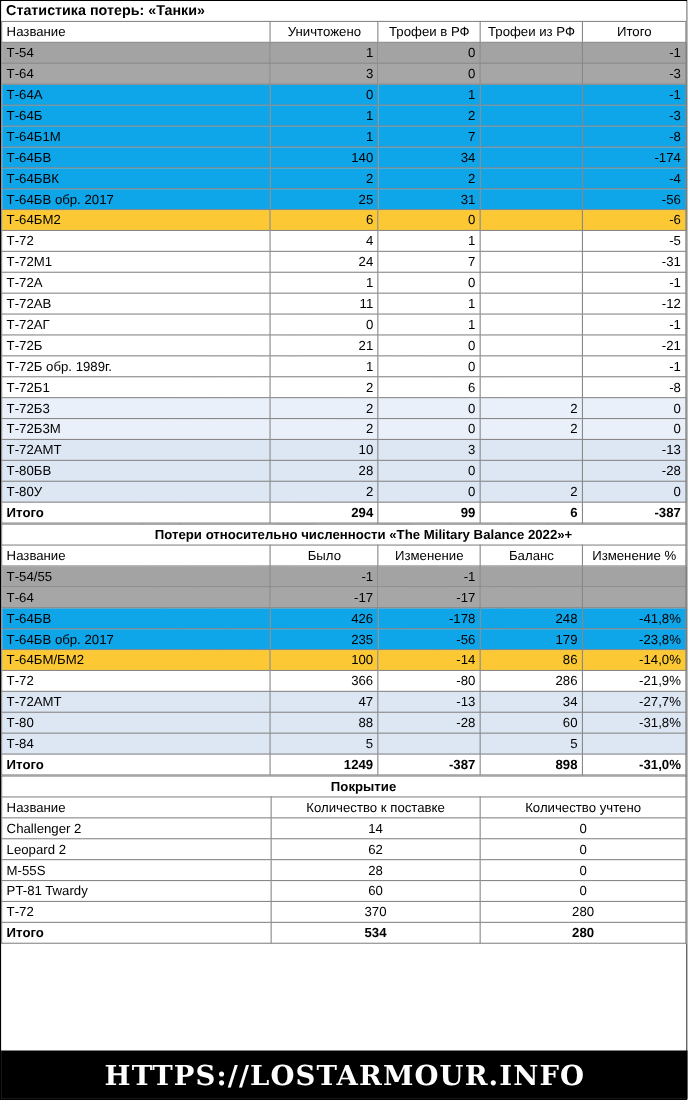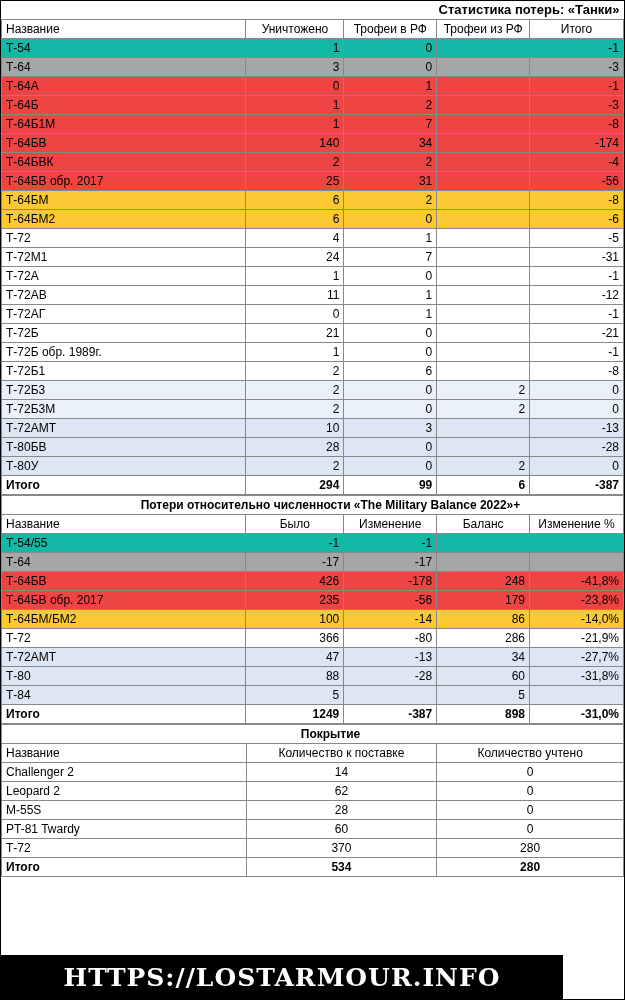--- a/index.html
+++ b/index.html
@@ -48,21 +48,21 @@
     border: 1px solid #888;
     padding: 2px 4px;
     font-size: 12px;
     font-weight: normal;
     height: 17px;
     box-sizing: border-box;
     line-height: 14px;
     background-clip: padding-box;
   }
   .title-row td {
-    text-align: right;
+    text-align: left;
     font-weight: bold;
     font-size: 13px;
     background: #ffffff;
     border-left: none;
     border-right: none;
     border-top: none;
   }
   .section-row td {
     text-align: center;
     font-weight: bold;
@@ -75,31 +75,31 @@
     background: #ffffff;
     text-align: center;
     margin-left: 45px;
   }
   .hdr td.lft { text-align: left; }
   .num { text-align: right; }
   .lft { text-align: left; }
   .ctr { text-align: center; }
   .total td { font-weight: bold; }
   .c-white { background-color: #ffffff; }
-  .c-grey  { background-color: #14b8a6; }
+  .c-grey  { background-color: #a3a3a3; }
   .c-dgrey { background-color: #a6a6a6; }
-  .c-cream { background-color: #ef4444; }
+  .c-cream { background-color: #0ea5e9; }
   .c-gold  { background-color: #fcc934; }
   .c-blue  { background-color: #dde6f3; }
   .c-lblue { background-color: #eaf0f9; padding-left: 28px; }
   .footer {
     position: absolute;
     left: 0;
     bottom: 0;
-    width: 562px;
+    width: 625px;
     height: 44px;
     background: #000000;
     color: #ffffff;
     display: flex;
     align-items: center;
     justify-content: center;
     font-size: 25px;
     letter-spacing: 1px;
     font-family: "DejaVu Serif", serif;
     font-weight: bold;
@@ -202,27 +202,20 @@
         <td class="num">-4</td>
       </tr>
       <tr class="c-cream">
         <td class="lft">Т-64БВ обр. 2017</td>
         <td class="num">25</td>
         <td class="num">31</td>
         <td class="num"></td>
         <td class="num">-56</td>
       </tr>
       <tr class="c-gold">
-        <td class="lft">Т-64БМ</td>
-        <td class="num">6</td>
-        <td class="num">2</td>
-        <td class="num"></td>
-        <td class="num">-8</td>
-      </tr>
-      <tr class="c-gold">
         <td class="lft">Т-64БМ2</td>
         <td class="num">6</td>
         <td class="num">0</td>
         <td class="num"></td>
         <td class="num">-6</td>
       </tr>
       <tr class="c-white">
         <td class="lft">Т-72</td>
         <td class="num">4</td>
         <td class="num">1</td>

